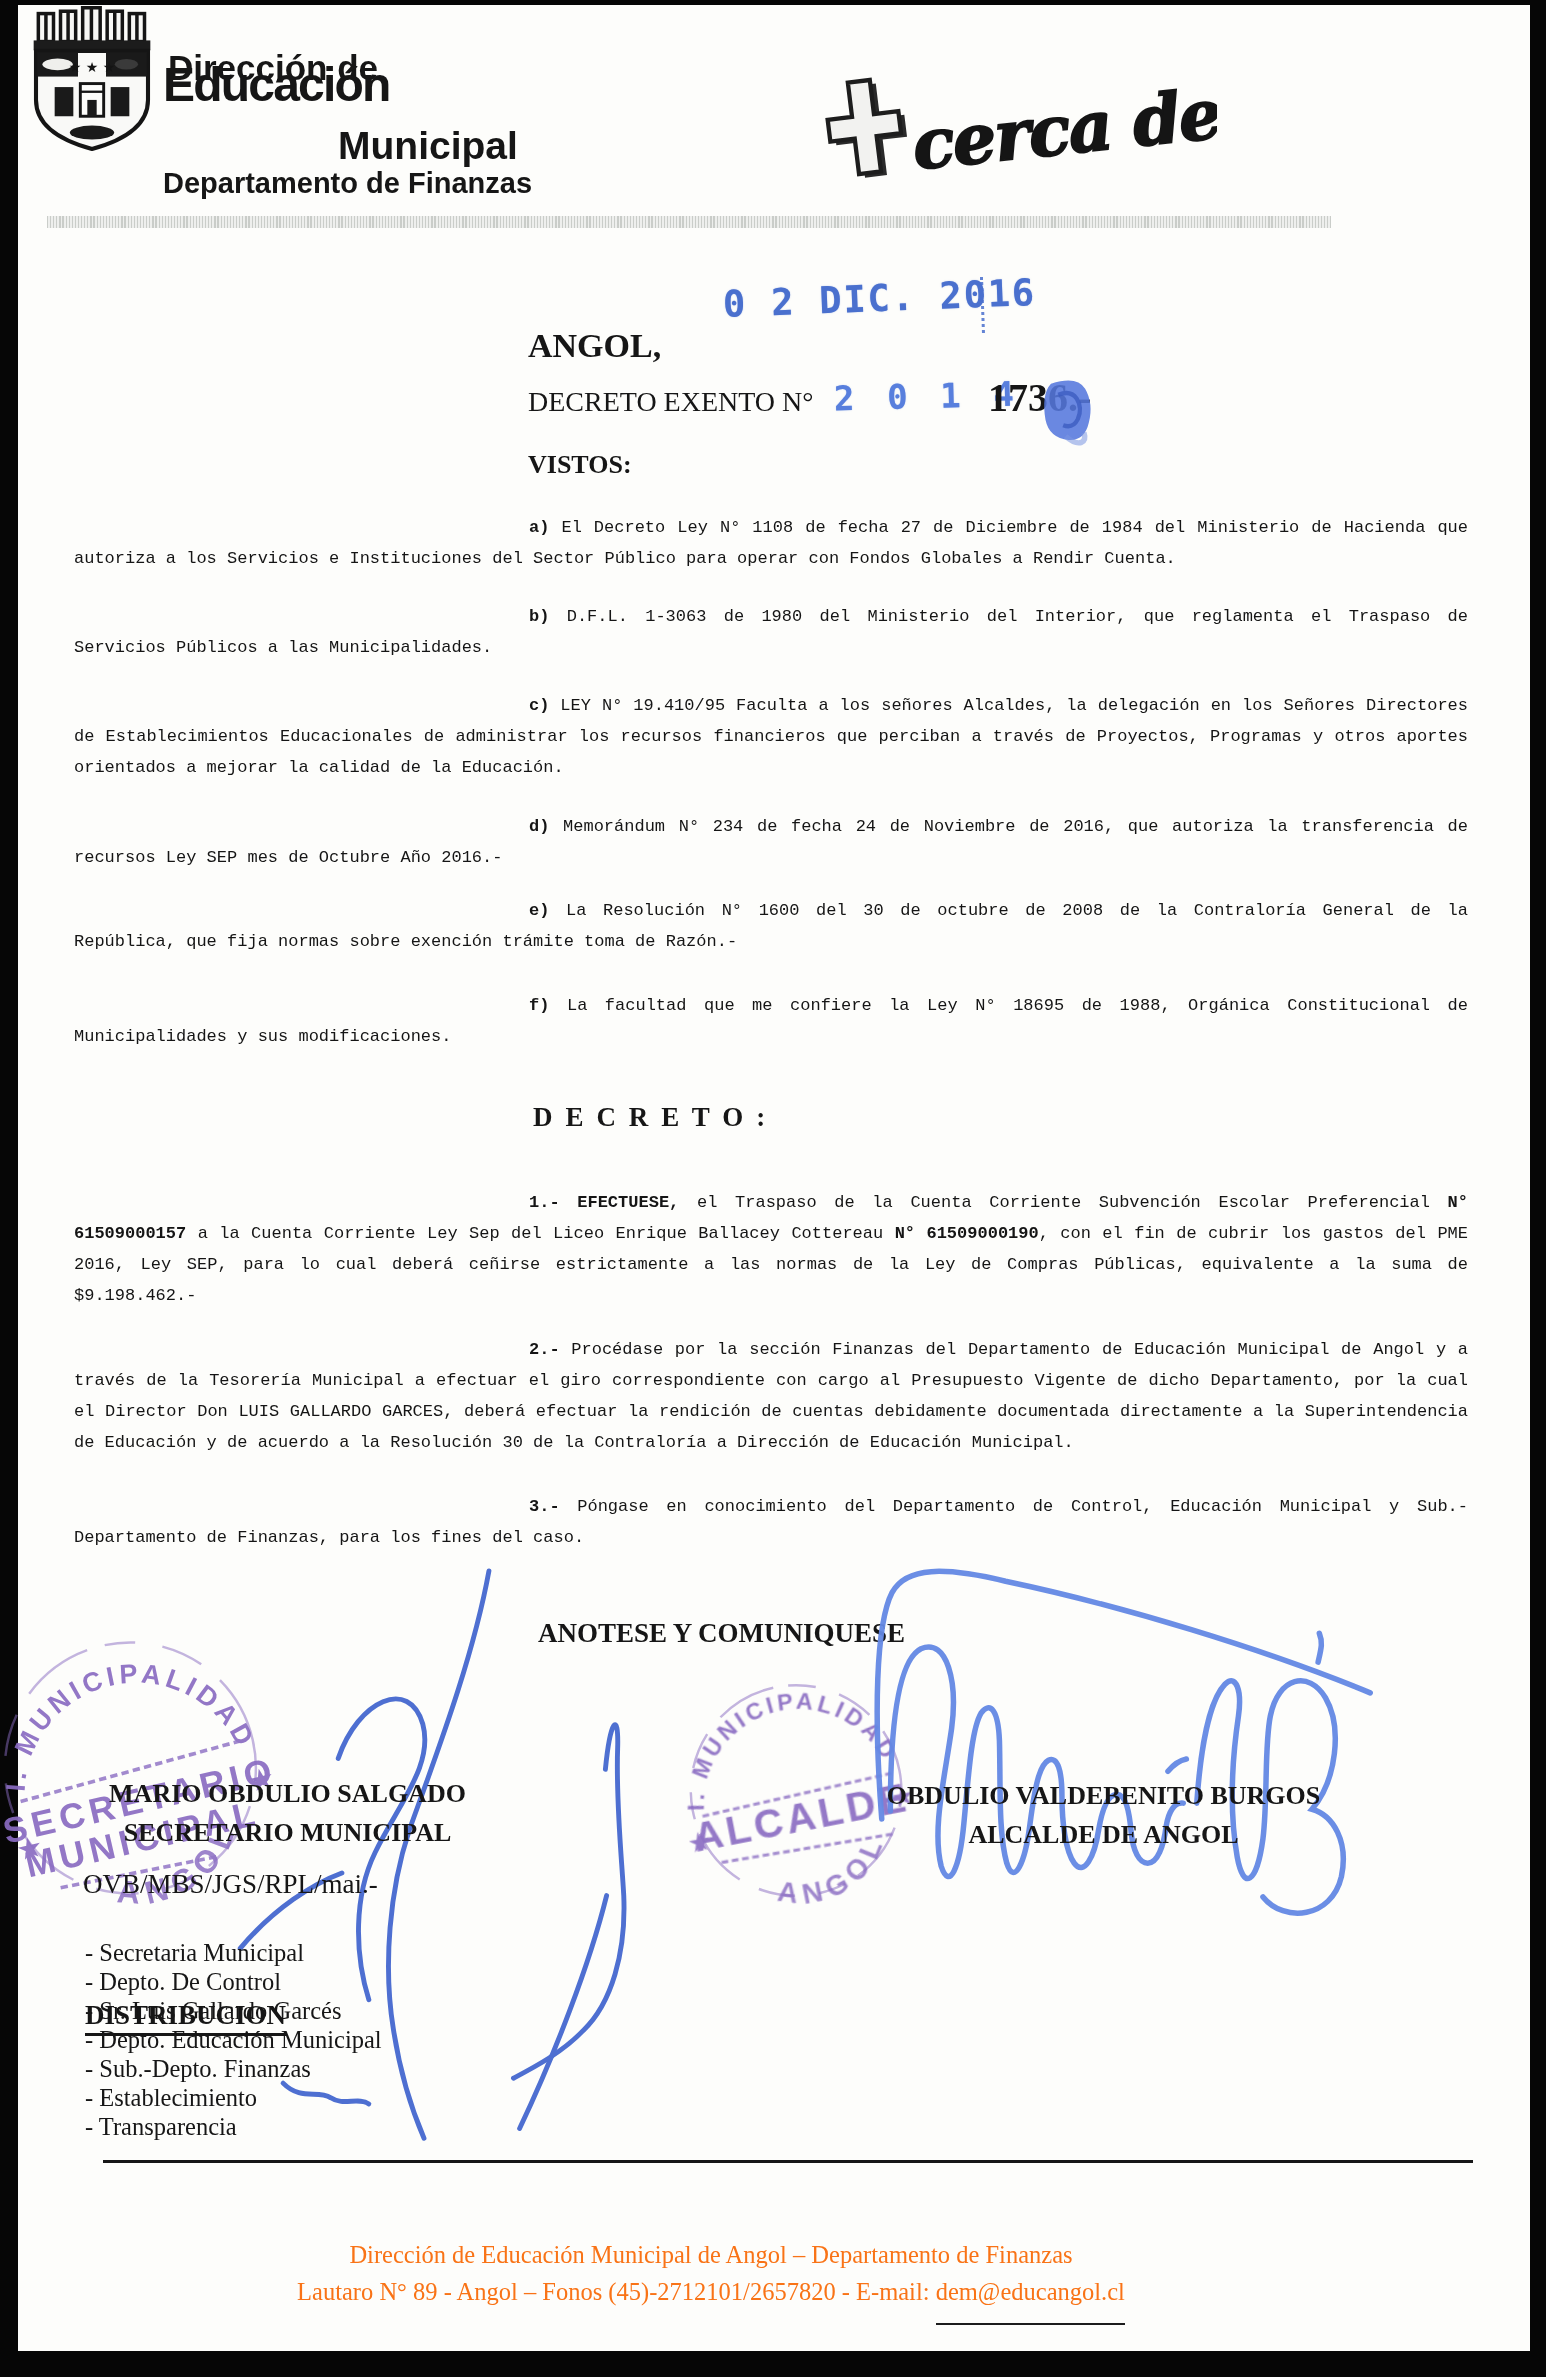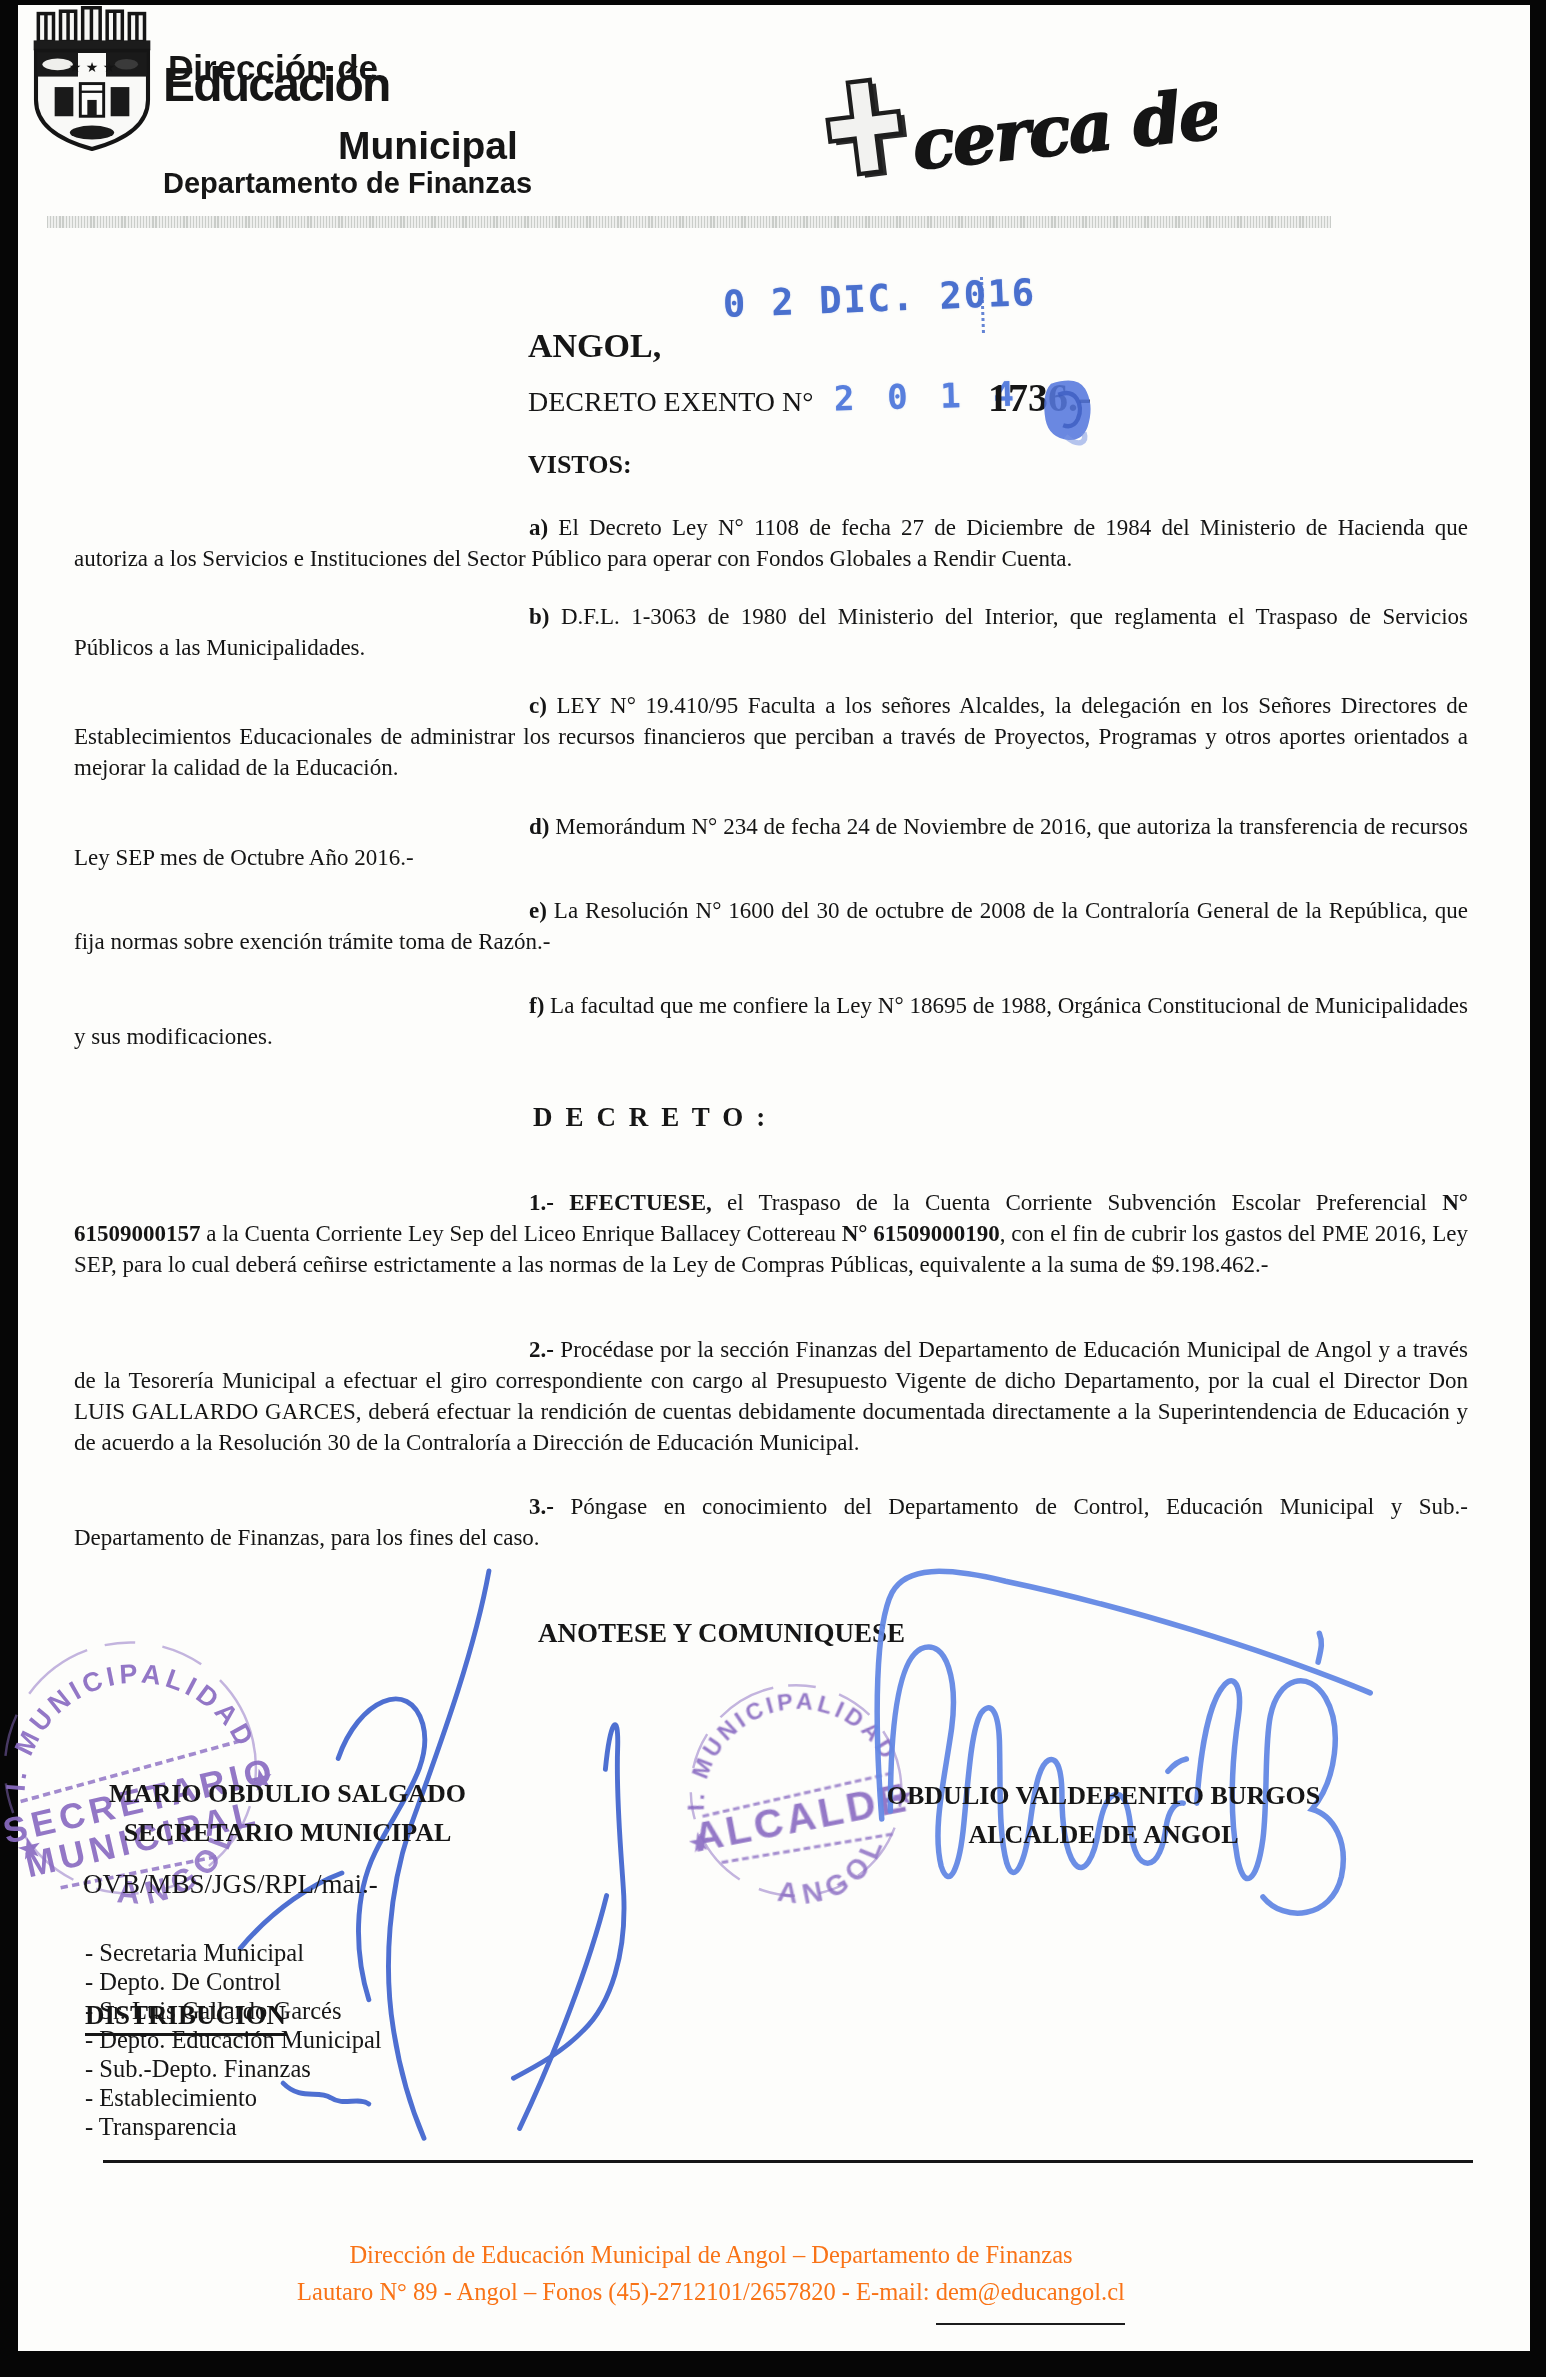--- a/index.html
+++ b/index.html
@@ -24,21 +24,21 @@
   .date-tick{left:981px;top:277px;height:56px;width:0;border-left:3.7px dotted #4a70ce;transform:rotate(-2deg);opacity:.85;}
   .city{left:528px;top:327px;font-weight:bold;font-size:34px;}
   .num-label{left:528px;top:386px;font-weight:normal;font-size:28px;}
   .num-stamp{left:834px;top:376px;color:#587fdd;font-family:"DejaVu Sans Mono",monospace;
              font-weight:bold;font-size:34px;letter-spacing:6.1px;transform:rotate(-1.5deg);
              text-shadow:0 0 1.2px rgba(88,127,221,.5);}
   .num-typed{left:988px;top:374px;font-weight:bold;font-size:40px;}
   .vistos-h{left:528px;top:450px;font-weight:bold;font-size:26px;}
   
   .para{left:74px;width:1394px;text-align:justify;text-indent:455px;
-        font-size:23px;line-height:31px;color:#151515;}
+        font-size:17px;line-height:31px;color:#151515;font-family:Liberation Mono, monospace;}
   .decreto-h{left:533px;top:1102px;font-weight:bold;font-size:27px;letter-spacing:3.1px;}
   .closing{left:538px;top:1618px;font-weight:bold;font-size:27px;}
   
   .sig-name{width:441px;text-align:center;font-weight:bold;font-size:26px;}
   
   .stamp-wrap{transform-origin:center center;}
   
   .initials{left:83px;top:1869px;font-weight:normal;font-size:27px;}
   .dist-h{left:85px;top:2000px;font-weight:bold;font-size:27px;border-bottom:3.1px solid #161616;padding-bottom:1.8px;}
   .dist-list{left:85px;top:1938px;font-size:24.5px;line-height:29px;}

